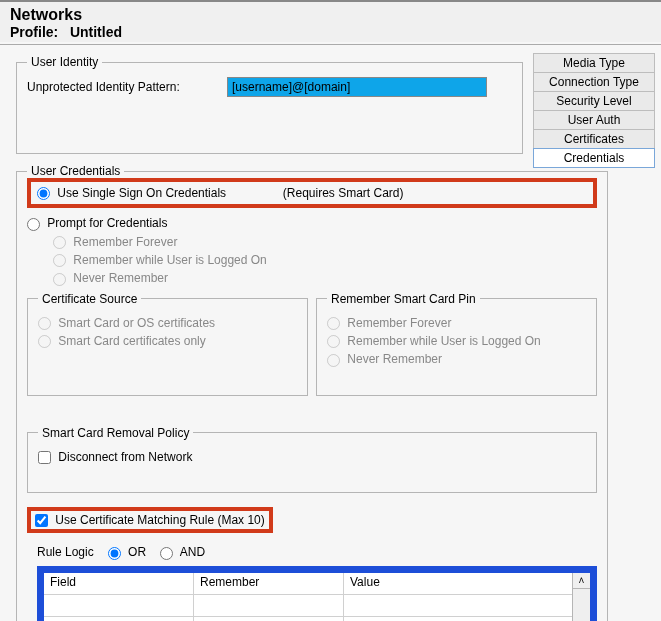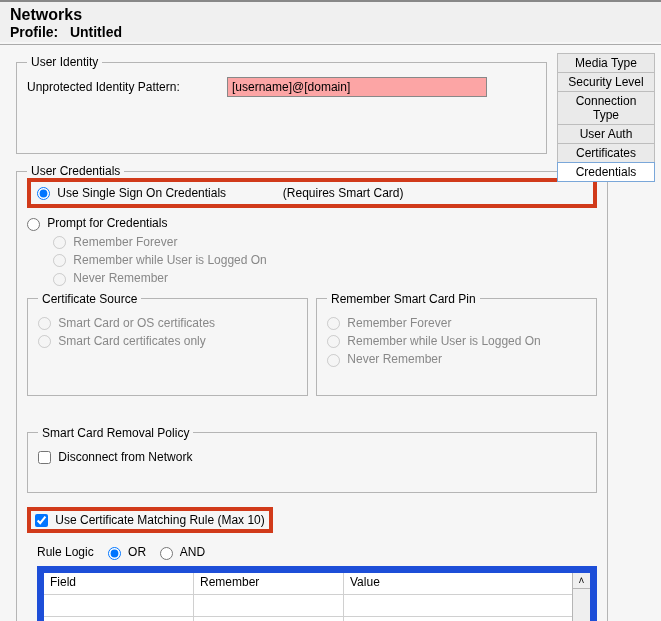--- a/index.html
+++ b/index.html
@@ -39,21 +39,21 @@
   .main-area {
     display: flex;
     align-items: flex-start;
   }
   .left-col {
     flex: 1;
     padding: 0 8px 0 16px;
     width: 530px;
   }
   .tabs {
-    width: 98px;
+    width: 122px;
     margin: 4px 6px 12px 2px;
   }
   .tab {
     border: 1px solid #bdbdbd;
     background: #eaeaea;
     text-align: center;
     padding: 2px 4px;
     font-size: 12px;
     margin-bottom: -1px;
     cursor: pointer;
@@ -74,21 +74,21 @@
     font-size: 12px;
     color: #000;
   }
   .row {
     display: flex;
     align-items: center;
     gap: 10px;
   }
   .text-input {
     border: 1px solid #888;
-    background: #fca5a5;
+    background: #0ea5e9;
     height: 20px;
     padding: 1px 4px;
     font: inherit;
     width: 260px;
   }
   .hl-red {
     border: 4px solid #d13a1a;
     padding: 2px 6px;
     margin: 0 0 6px 0;
   }
@@ -343,21 +343,21 @@
           </span>
           <button class="std" disabled="">Edit</button>
           <button class="std" disabled="">Delete</button>
         </div>
       </fieldset>
 
     </div>
 
     <div class="tabs">
       <div class="tab">Media Type</div>
+      <div class="tab">Connection Type</div>
       <div class="tab">Security Level</div>
-      <div class="tab">Connection Type</div>
       <div class="tab">User Auth</div>
       <div class="tab">Certificates</div>
       <div class="tab active">Credentials</div>
     </div>
   </div>
 
 </div>
 
 </body></html>

